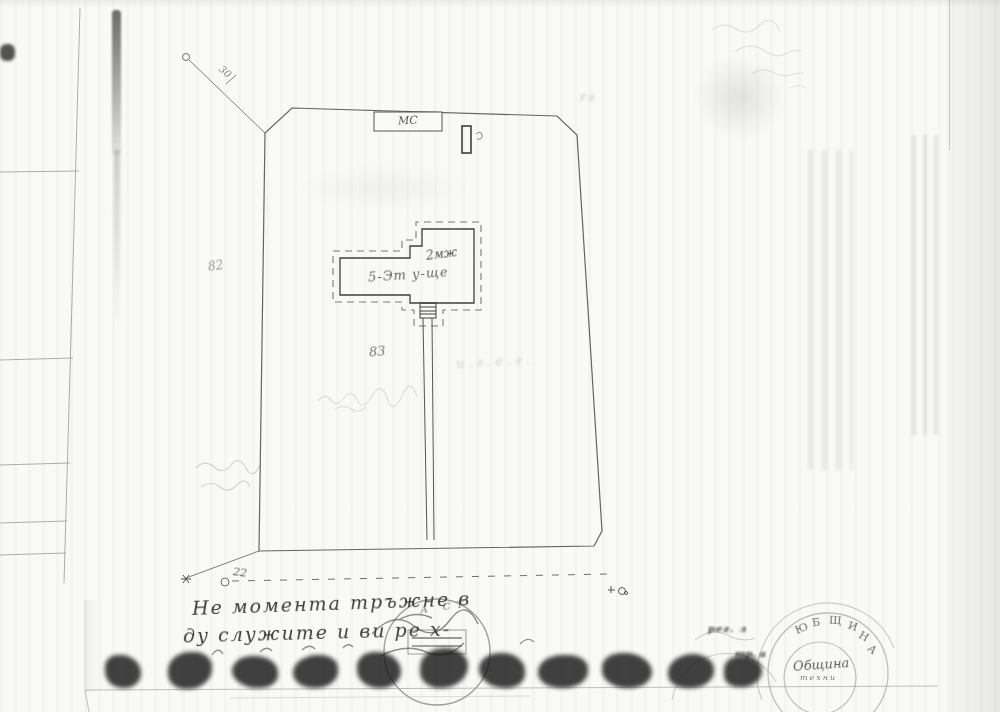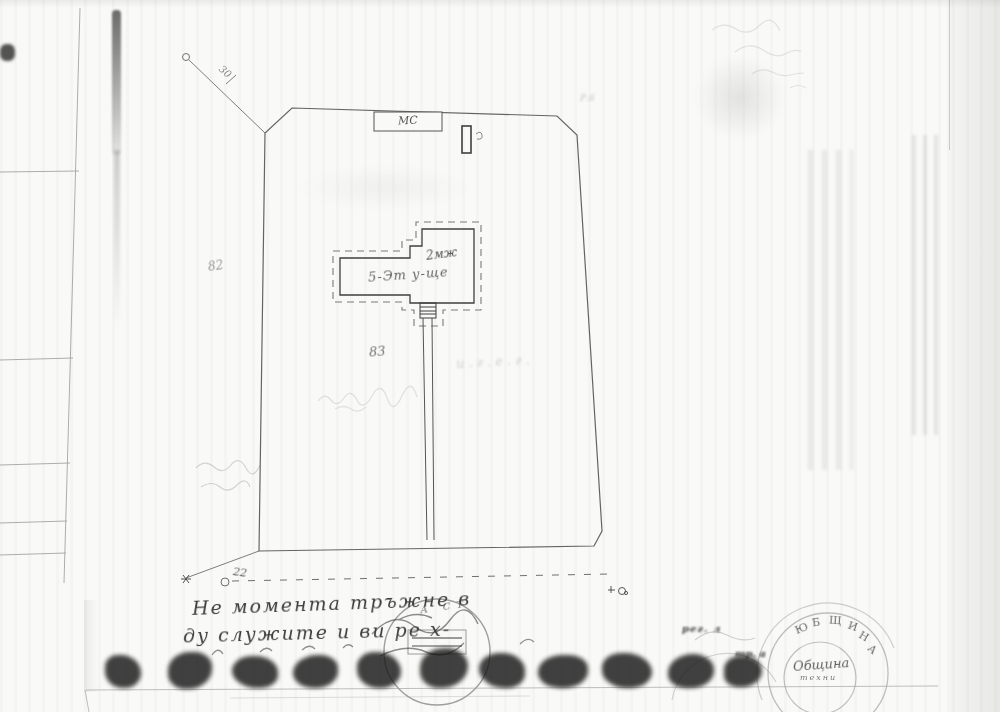--- a/index.html
+++ b/index.html
@@ -179,21 +179,21 @@
   <span class="stampletter" style="left:795px;top:622px;transform:rotate(-22deg);">Ю</span>
   <span class="stampletter" style="left:812px;top:616px;transform:rotate(-9deg);">Б</span>
   <span class="stampletter" style="left:829px;top:614px;transform:rotate(4deg);">Щ</span>
   <span class="stampletter" style="left:848px;top:620px;transform:rotate(18deg);">И</span>
   <span class="stampletter" style="left:859px;top:630px;transform:rotate(30deg);">Н</span>
   <span class="stampletter" style="left:868px;top:643px;transform:rotate(42deg);">А</span>
 
   <div class="lbl" style="left:793px;top:657px;font-size:13px;color:#5f5f5f;transform:rotate(-4deg);filter:blur(.5px);z-index:4;">Община</div>
   <div class="lbl" style="left:800px;top:673px;font-size:8px;color:#7a7a7a;letter-spacing:2px;filter:blur(.6px);z-index:4;text-align:right;">техни</div>
 
-  <div class="lbl" style="left:682px;top:623px;font-size:10px;font-weight:bold;color:#3a3a3a;letter-spacing:1px;filter:blur(.8px);z-index:4;">рег. л</div>
+  <div class="lbl" style="left:708px;top:623px;font-size:10px;font-weight:bold;color:#3a3a3a;letter-spacing:1px;filter:blur(.8px);z-index:4;">рег. л</div>
   <div class="lbl" style="left:735px;top:648px;font-size:10px;font-weight:bold;color:#3a3a3a;filter:blur(.8px);z-index:4;">тр. а</div>
 
   <div class="blob" style="left:105px;top:655px;width:36px;height:33px;border-radius:35% 55% 45% 50%;"></div>
   <div class="blob" style="left:168px;top:652px;width:44px;height:37px;border-radius:50% 40% 55% 40%;"></div>
   <div class="blob" style="left:232px;top:656px;width:46px;height:32px;border-radius:45% 50% 40% 55%;"></div>
   <div class="blob" style="left:293px;top:655px;width:45px;height:33px;border-radius:55% 40% 50% 45%;"></div>
   <div class="blob" style="left:357px;top:652px;width:44px;height:36px;border-radius:40% 55% 45% 50%;"></div>
   <div class="blob" style="left:420px;top:648px;width:48px;height:40px;border-radius:50% 45% 55% 40%;"></div>
   <div class="blob" style="left:479px;top:653px;width:46px;height:35px;border-radius:45% 50% 40% 55%;"></div>
   <div class="blob" style="left:538px;top:655px;width:50px;height:33px;border-radius:50% 40% 50% 45%;"></div>

